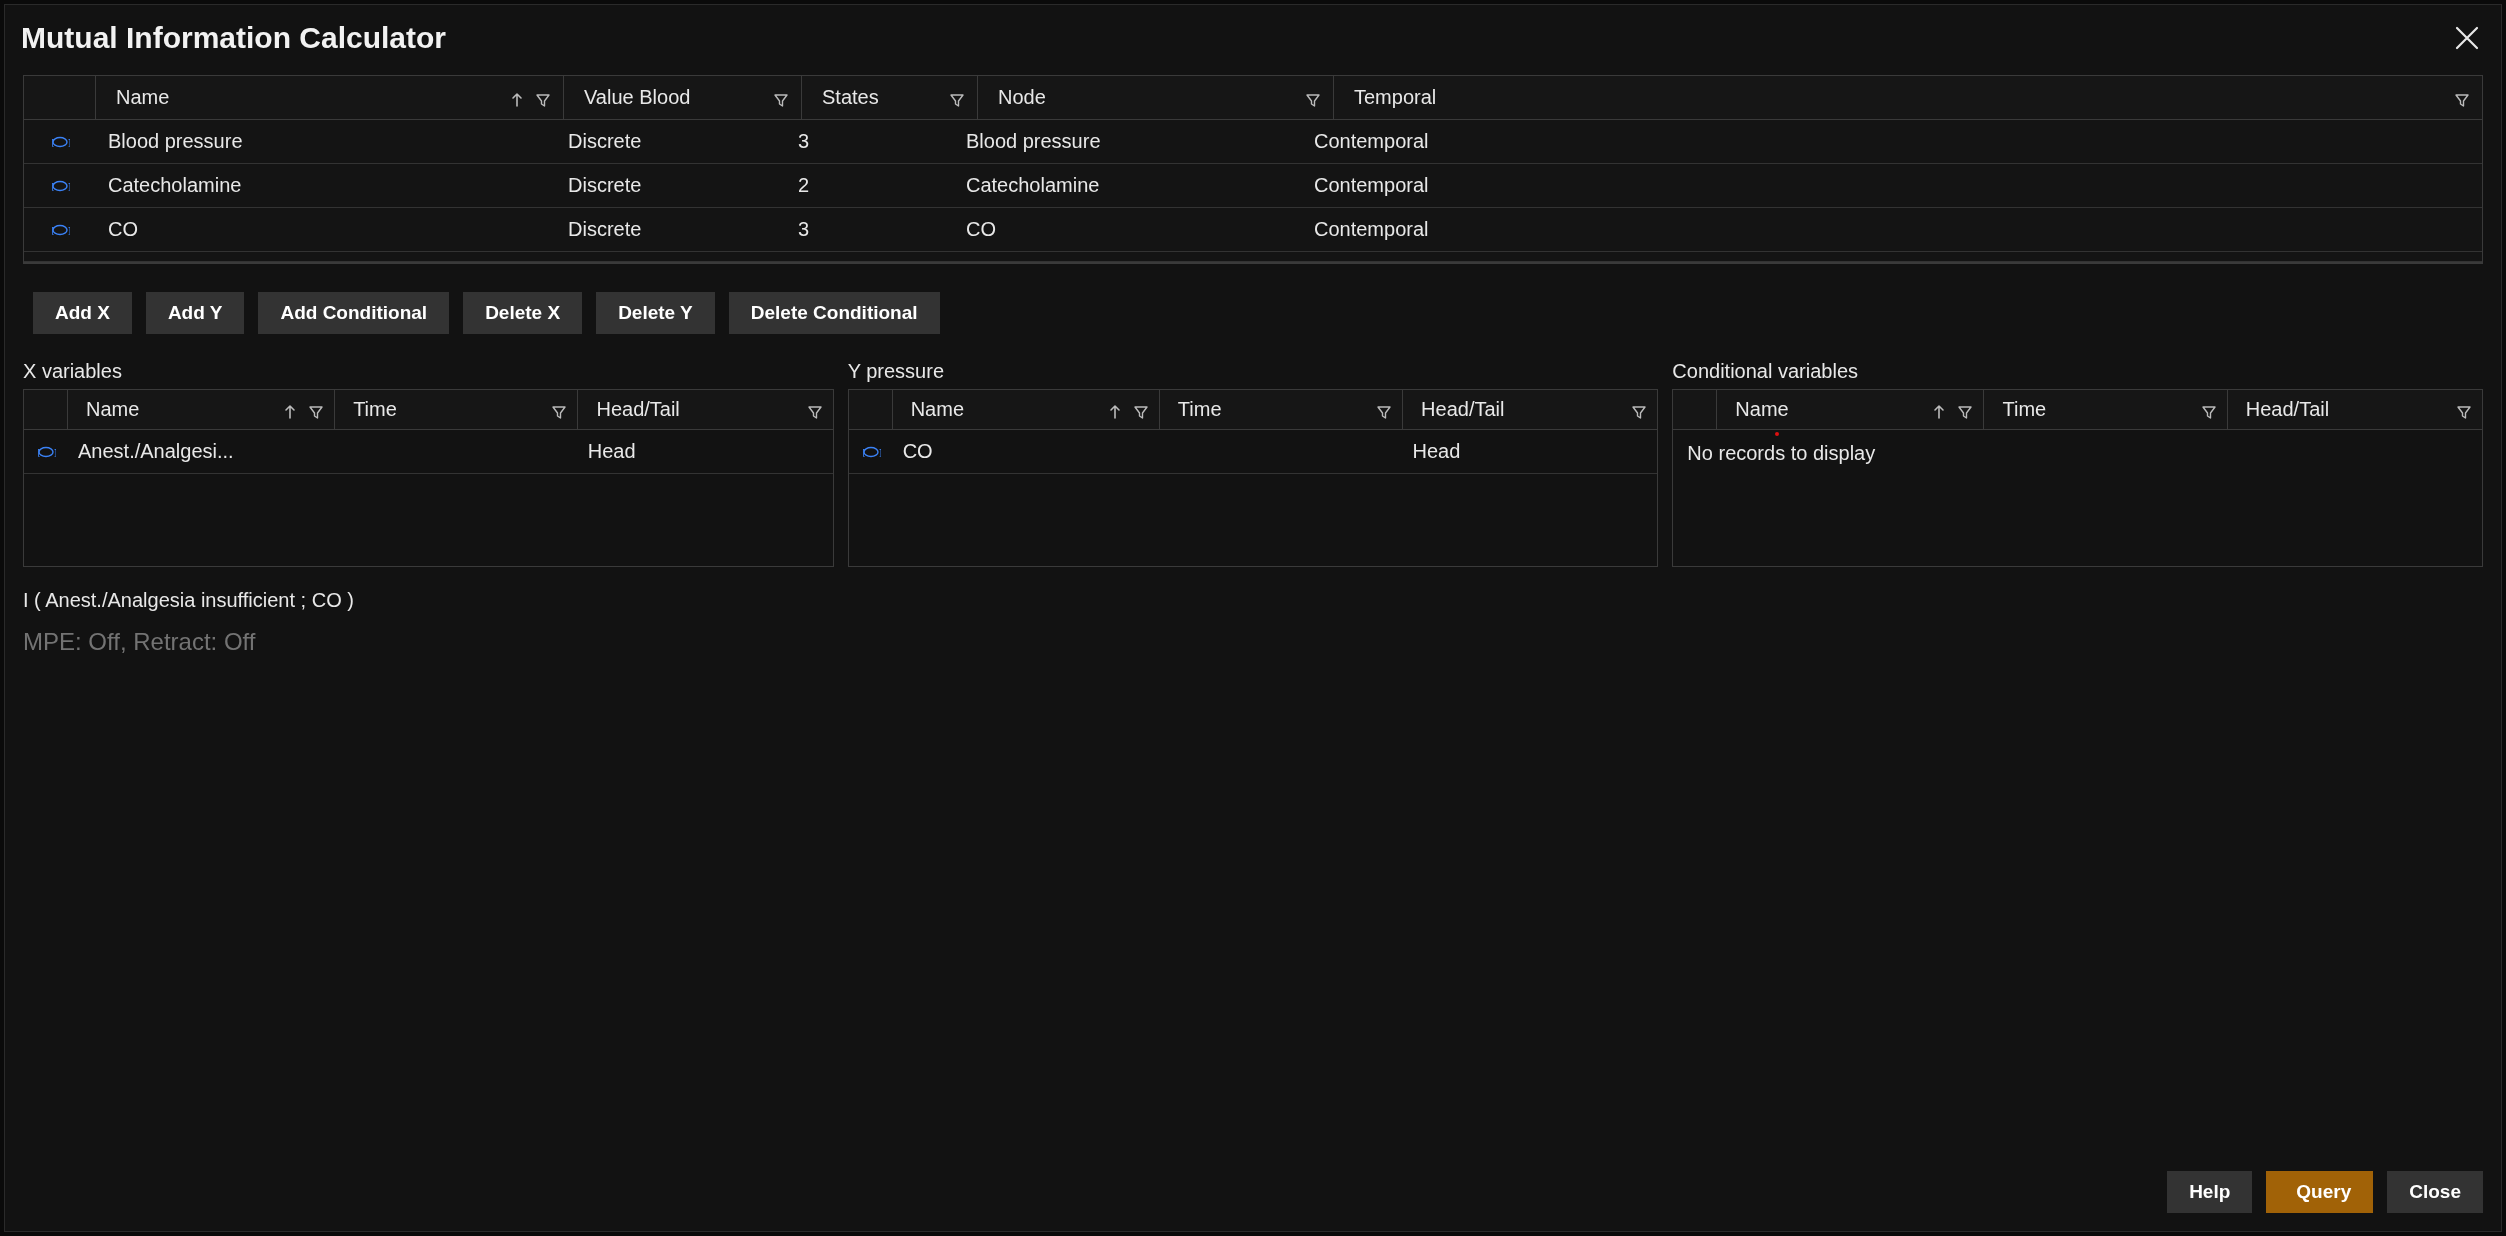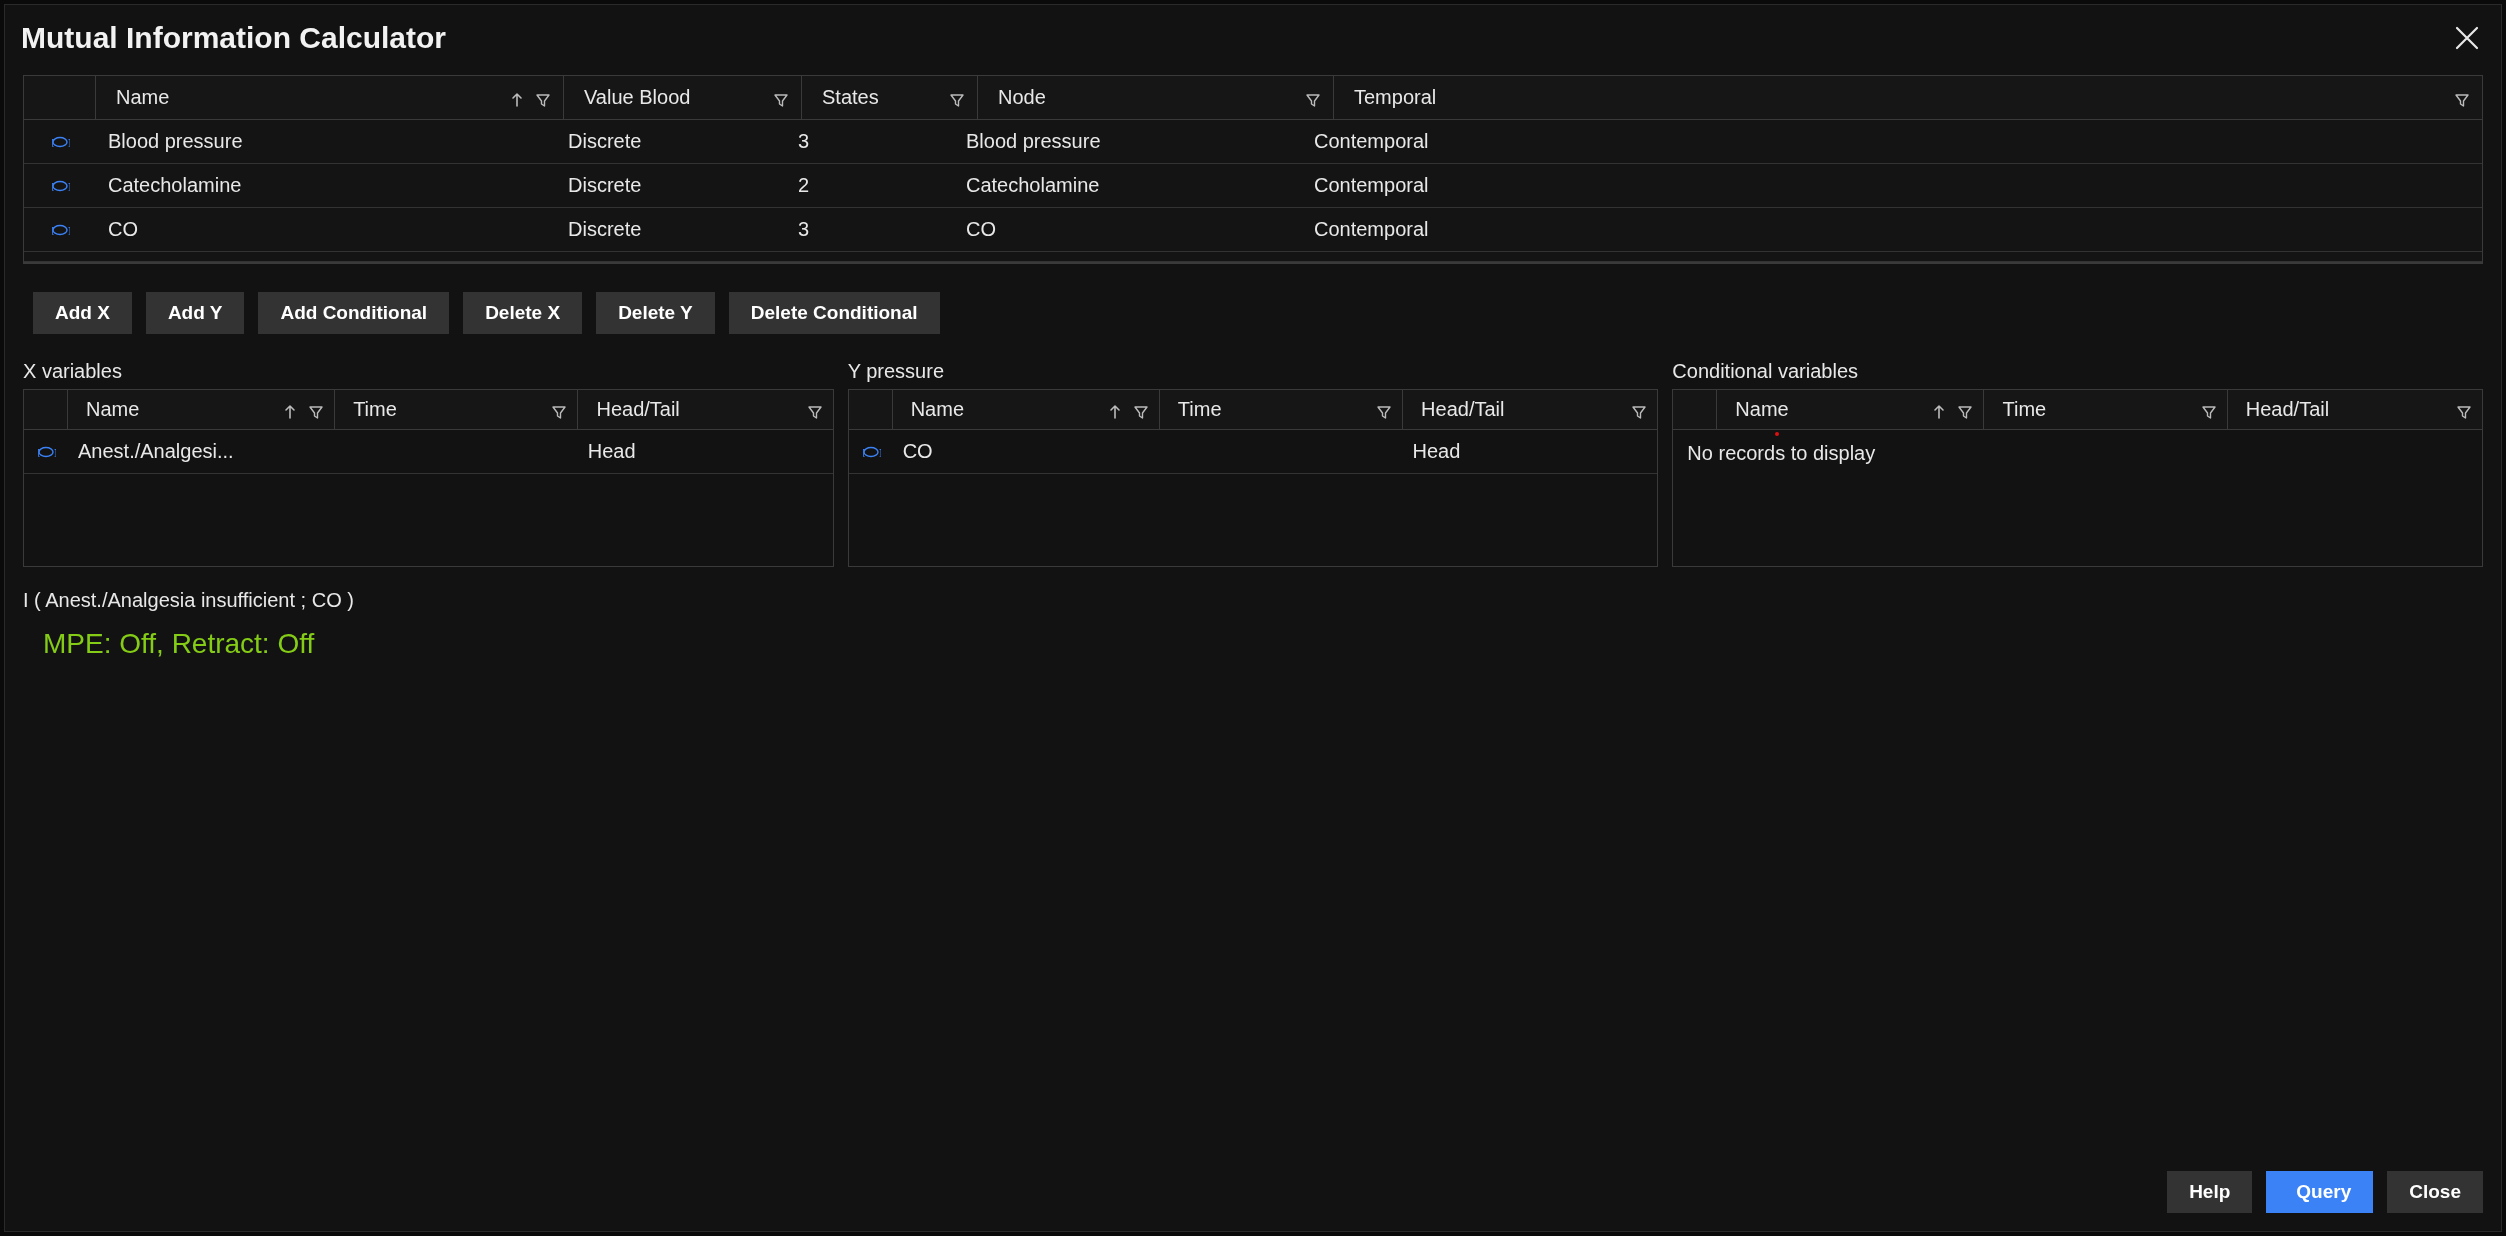--- a/index.html
+++ b/index.html
@@ -115,21 +115,21 @@
     background: #333333;
     color: #fff;
     border: none;
     padding: 10px 22px;
     font-size: 19px;
     font-weight: 600;
     cursor: pointer;
   }
   .btn.primary { background: #0a6ed1; background: #0a7aff; background: #0969da; background: #006fe6; background: #007bff; }
   .btn.primary { background: #0a7aff; }
-  .btn.primary { background: #3b82f6; padding-left: 30px; }
+  .btn.primary { background: #a16207; padding-left: 30px; }
 
   
   .tri {
     display: flex;
     gap: 14px;
     padding: 0 0 8px 0;
   }
   .tri-col { flex: 1; display: flex; flex-direction: column; }
   .tri-col .sec-label { color: #e8e8e8; padding: 0 0 6px 0; font-size: 20px; }
   .small-grid {
@@ -148,21 +148,21 @@
   .small .c2 { flex: 0.9; }
   .small .c3 { flex: 0.95; }
   .hcell.small-h { padding: 8px 10px; }
   .small-grid .grid-row .cell { padding: 10px 10px; }
   .ellipsis { white-space: nowrap; overflow: hidden; text-overflow: ellipsis; }
 
   .no-records { padding: 12px 14px; color: #e8e8e8; position: relative; }
   .red-dot { position: absolute; width: 4px; height: 4px; background: #d11; border-radius: 50%; top: 2px; left: 102px; }
 
   .formula { padding: 14px 0 8px 0; color: #e8e8e8; font-size: 20px; }
-  .status  { padding: 8px 0 0 0; color: #84cc16; font-size: 28px; margin-left: 20px; }
+  .status  { padding: 8px 0 0 0; color: #737373; font-size: 24px; }
 
   .footer {
     display: flex;
     justify-content: flex-end;
     gap: 14px;
     padding: 18px 18px 18px 18px;
     margin-top: auto;
   }
 </style>
 </head>

